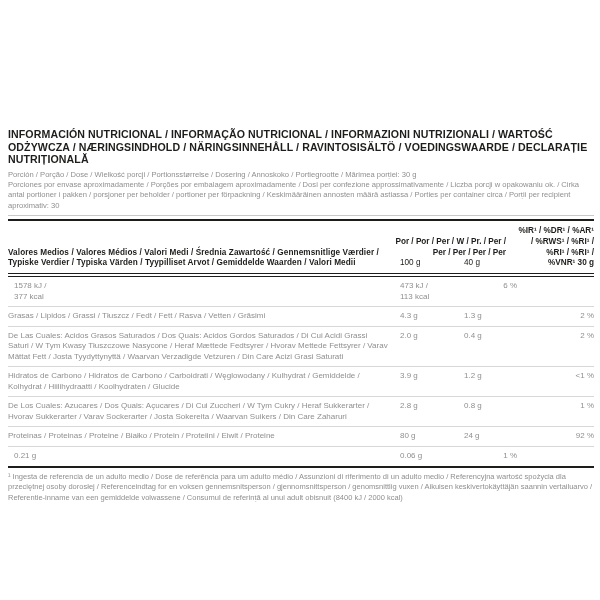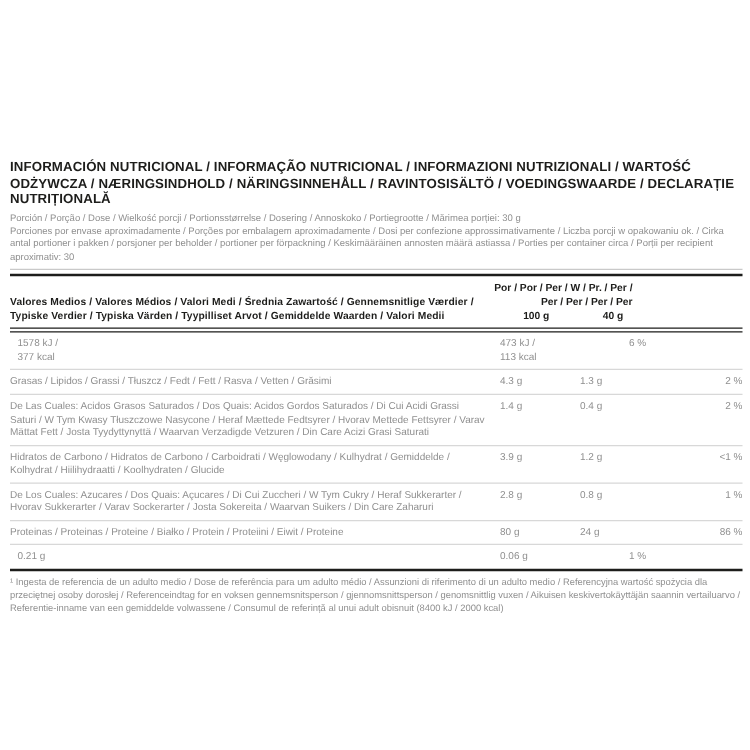--- a/index.html
+++ b/index.html
@@ -31,21 +31,21 @@
   }
   .hdr-values{
     font-size:8.2px;font-weight:bold;line-height:1.3;color:#1d1d1b;letter-spacing:.1px;
   }
   .hdr-per{display:flex;flex-direction:column;justify-content:flex-end;height:100%;}
   .hdr-per-label{
     font-size:8.2px;font-weight:bold;text-align:right;line-height:1.3;color:#1d1d1b;
     width:112px;
   }
   .hdr-per-units{display:grid;grid-template-columns:64px 59px;}
-  .hdr-unit{font-size:8.2px;font-weight:bold;color:#1d1d1b;line-height:1.3;padding-left:6px;text-align:center;}
+  .hdr-unit{font-size:8.2px;font-weight:normal;color:#1d1d1b;line-height:1.3;padding-left:6px;}
   .hdr-pct{
     font-size:8.2px;font-weight:bold;text-align:right;line-height:1.3;color:#1d1d1b;
   }
 
   .row{
     display:grid;grid-template-columns:386px 64px 59px 77px;
     padding:4px 0 4px 0;align-items:start;
   }
   .cell-name{font-size:8px;line-height:1.32;color:#8f8f8f;padding-right:6px;}
   .cell-val{font-size:8px;line-height:1.32;color:#8f8f8f;white-space:pre-line;padding-left:6px;}
@@ -74,20 +74,21 @@
 
     <div class="hdr">
       <div class="hdr-values">Valores Medios / Valores Médios / Valori Medi / Średnia Zawartość / Gennemsnitlige Værdier / Typiske Verdier / Typiska Värden / Tyypilliset Arvot / Gemiddelde Waarden / Valori Medii</div>
       <div class="hdr-per">
         <div class="hdr-per-label">Por / Por / Per / W / Pr. / Per / Per / Per / Per / Per</div>
         <div class="hdr-per-units">
           <div class="hdr-unit">100 g</div>
           <div class="hdr-unit">40 g</div>
         </div>
       </div>
+      <div class="hdr-pct">%IR¹ / %DR¹ / %AR¹ / %RWS¹ / %RI¹ / %RI¹ / %RI¹ / %VNR¹ 30 g</div>
     </div>
 
     <hr class="rule-double">
 
     <div class="row">
       <div class="cell-val">1578 kJ /
 377 kcal</div>
       <div class="cell-val">473 kJ /
 113 kcal</div>
       <div class="cell-pct">6 %</div>
@@ -97,21 +98,21 @@
     <div class="row">
       <div class="cell-name">Grasas / Lipidos / Grassi / Tłuszcz / Fedt / Fett / Rasva / Vetten / Grăsimi</div>
       <div class="cell-val">4.3 g</div>
       <div class="cell-val">1.3 g</div>
       <div class="cell-pct">2 %</div>
     </div>
     <hr class="rule-row">
 
     <div class="row">
       <div class="cell-name">De Las Cuales: Acidos Grasos Saturados / Dos Quais: Acidos Gordos Saturados / Di Cui Acidi Grassi Saturi / W Tym Kwasy Tłuszczowe Nasycone / Heraf Mættede Fedtsyrer / Hvorav Mettede Fettsyrer / Varav Mättat Fett / Josta Tyydyttynyttä / Waarvan Verzadigde Vetzuren / Din Care Acizi Grasi Saturati</div>
-      <div class="cell-val">1.4 g</div>
+      <div class="cell-val">2.0 g</div>
       <div class="cell-val">0.4 g</div>
       <div class="cell-pct">2 %</div>
     </div>
     <hr class="rule-row">
 
     <div class="row">
       <div class="cell-name">Hidratos de Carbono / Hidratos de Carbono / Carboidrati / Węglowodany / Kulhydrat / Gemiddelde / Kolhydrat / Hiilihydraatti / Koolhydraten / Glucide</div>
       <div class="cell-val">3.9 g</div>
       <div class="cell-val">1.2 g</div>
       <div class="cell-pct">&lt;1 %</div>
@@ -123,21 +124,21 @@
       <div class="cell-val">2.8 g</div>
       <div class="cell-val">0.8 g</div>
       <div class="cell-pct">1 %</div>
     </div>
     <hr class="rule-row">
 
     <div class="row">
       <div class="cell-name">Proteinas / Proteinas / Proteine / Białko / Protein / Proteiini / Eiwit / Proteine</div>
       <div class="cell-val">80 g</div>
       <div class="cell-val">24 g</div>
-      <div class="cell-pct">86 %</div>
+      <div class="cell-pct">92 %</div>
     </div>
     <hr class="rule-row">
 
     <div class="row">
       <div class="cell-val">0.21 g</div>
       <div class="cell-val">0.06 g</div>
       <div class="cell-pct">1 %</div>
     </div>
 
     <hr class="rule-thick">

